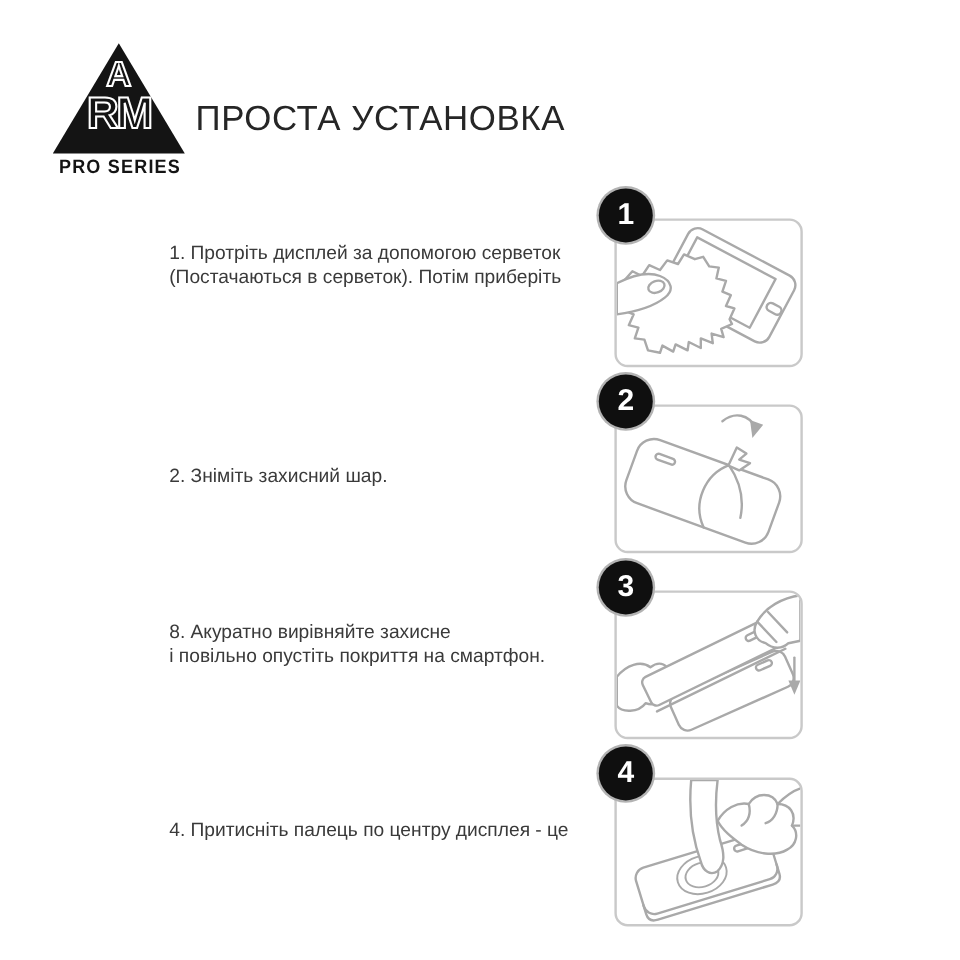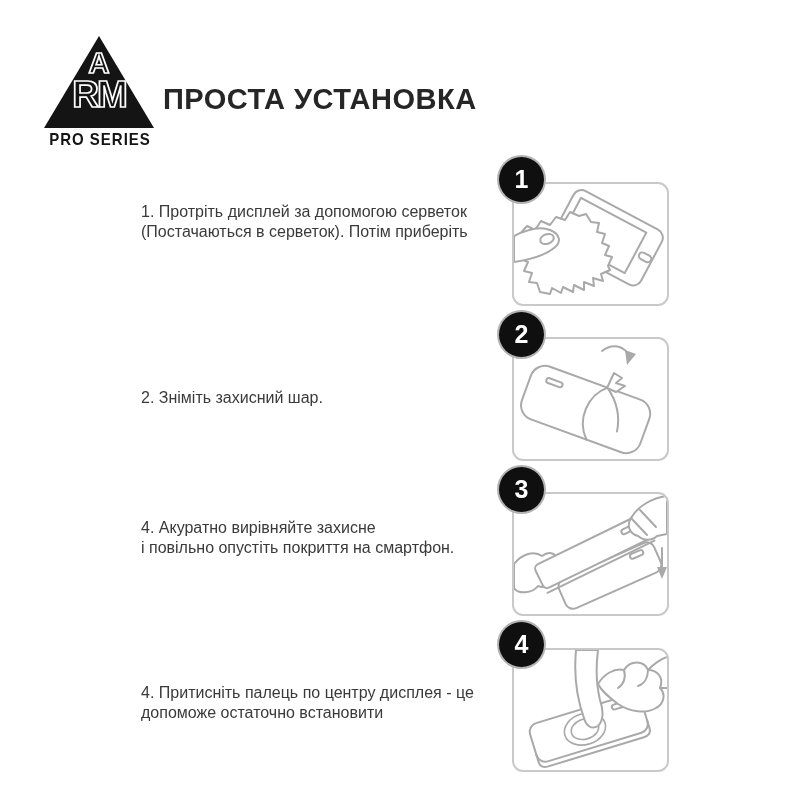--- a/index.html
+++ b/index.html
@@ -16,21 +16,21 @@
                -webkit-text-fill-color:transparent;-webkit-text-stroke:1.7px #ffffff;
                line-height:1;}
   .logo-a{top:15px;font-size:29px;}
   .logo-rm{top:42px;font-size:37px;letter-spacing:-2px;}
   .logo-sub{position:absolute;left:-3px;top:97px;width:118px;text-align:center;
             font-size:15px;font-weight:700;letter-spacing:1px;color:#141414;
             transform:scaleY(1.08);}
 
   
   .title{position:absolute;left:163px;top:83px;margin:0;
-         font-size:29px;font-weight:700;letter-spacing:.5px;color:#262626;}
+         font-size:29px;font-weight:400;letter-spacing:.5px;color:#262626;}
 
   
   .step-text{position:absolute;left:141px;width:360px;
              font-size:16px;line-height:19.5px;color:#3a3a3a;}
   .s1{top:202px}.s2{top:388px}.s3{top:518px}.s4{top:683px}
 
   
   .badge{position:absolute;left:499px;width:45px;height:45px;border-radius:50%;
          background:#0f0f0f;box-shadow:0 0 0 2px #b3b3b3;
          color:#ffffff;font-size:25px;font-weight:700;
@@ -59,26 +59,25 @@
   <h1 class="title">ПРОСТА УСТАНОВКА</h1>
 
   <div class="step-text s1">
     <div>1. Протріть дисплей за допомогою серветок</div>
     <div>(Постачаються в серветок). Потім приберіть</div>
   </div>
   <div class="step-text s2">
     <div>2. Зніміть захисний шар.</div>
   </div>
   <div class="step-text s3">
-    <div>4. Акуратно вирівняйте захисне</div>
+    <div>8. Акуратно вирівняйте захисне</div>
     <div>і повільно опустіть покриття на смартфон.</div>
   </div>
   <div class="step-text s4">
     <div>4. Притисніть палець по центру дисплея - це</div>
-    <div>допоможе остаточно встановити</div>
   </div>
 
   <div class="badge b1">1</div>
   <div class="badge b2">2</div>
   <div class="badge b3">3</div>
   <div class="badge b4">4</div>
 
   <div class="frame f1">
     <svg width="153" height="120" viewBox="0 0 153 120" fill="none" stroke="#a9a9a9" stroke-width="2" stroke-linecap="round" stroke-linejoin="round">
       <g transform="rotate(28 90 60)">

